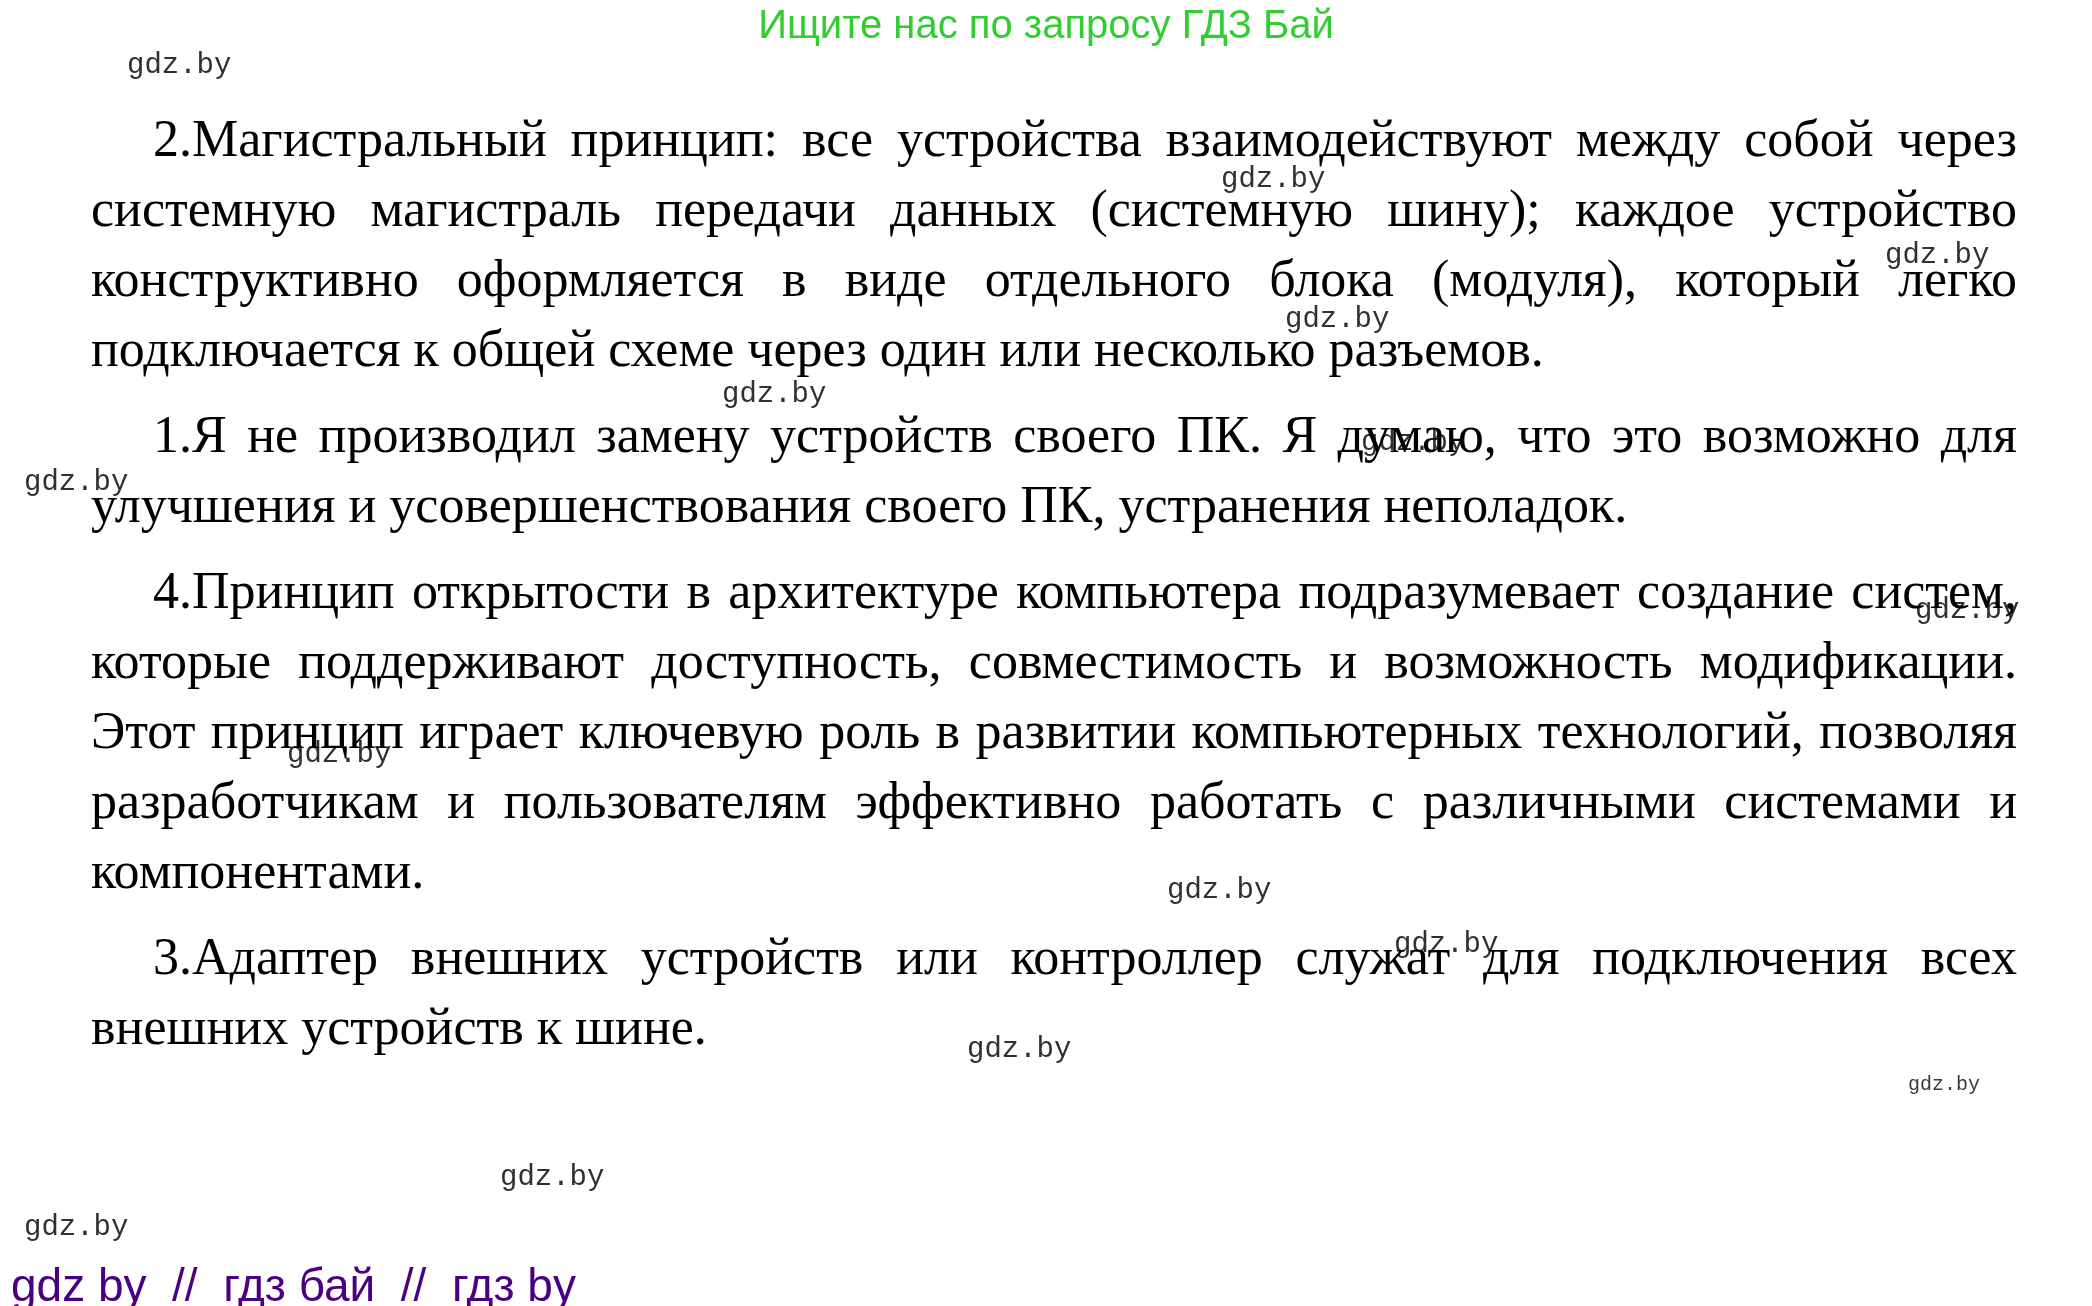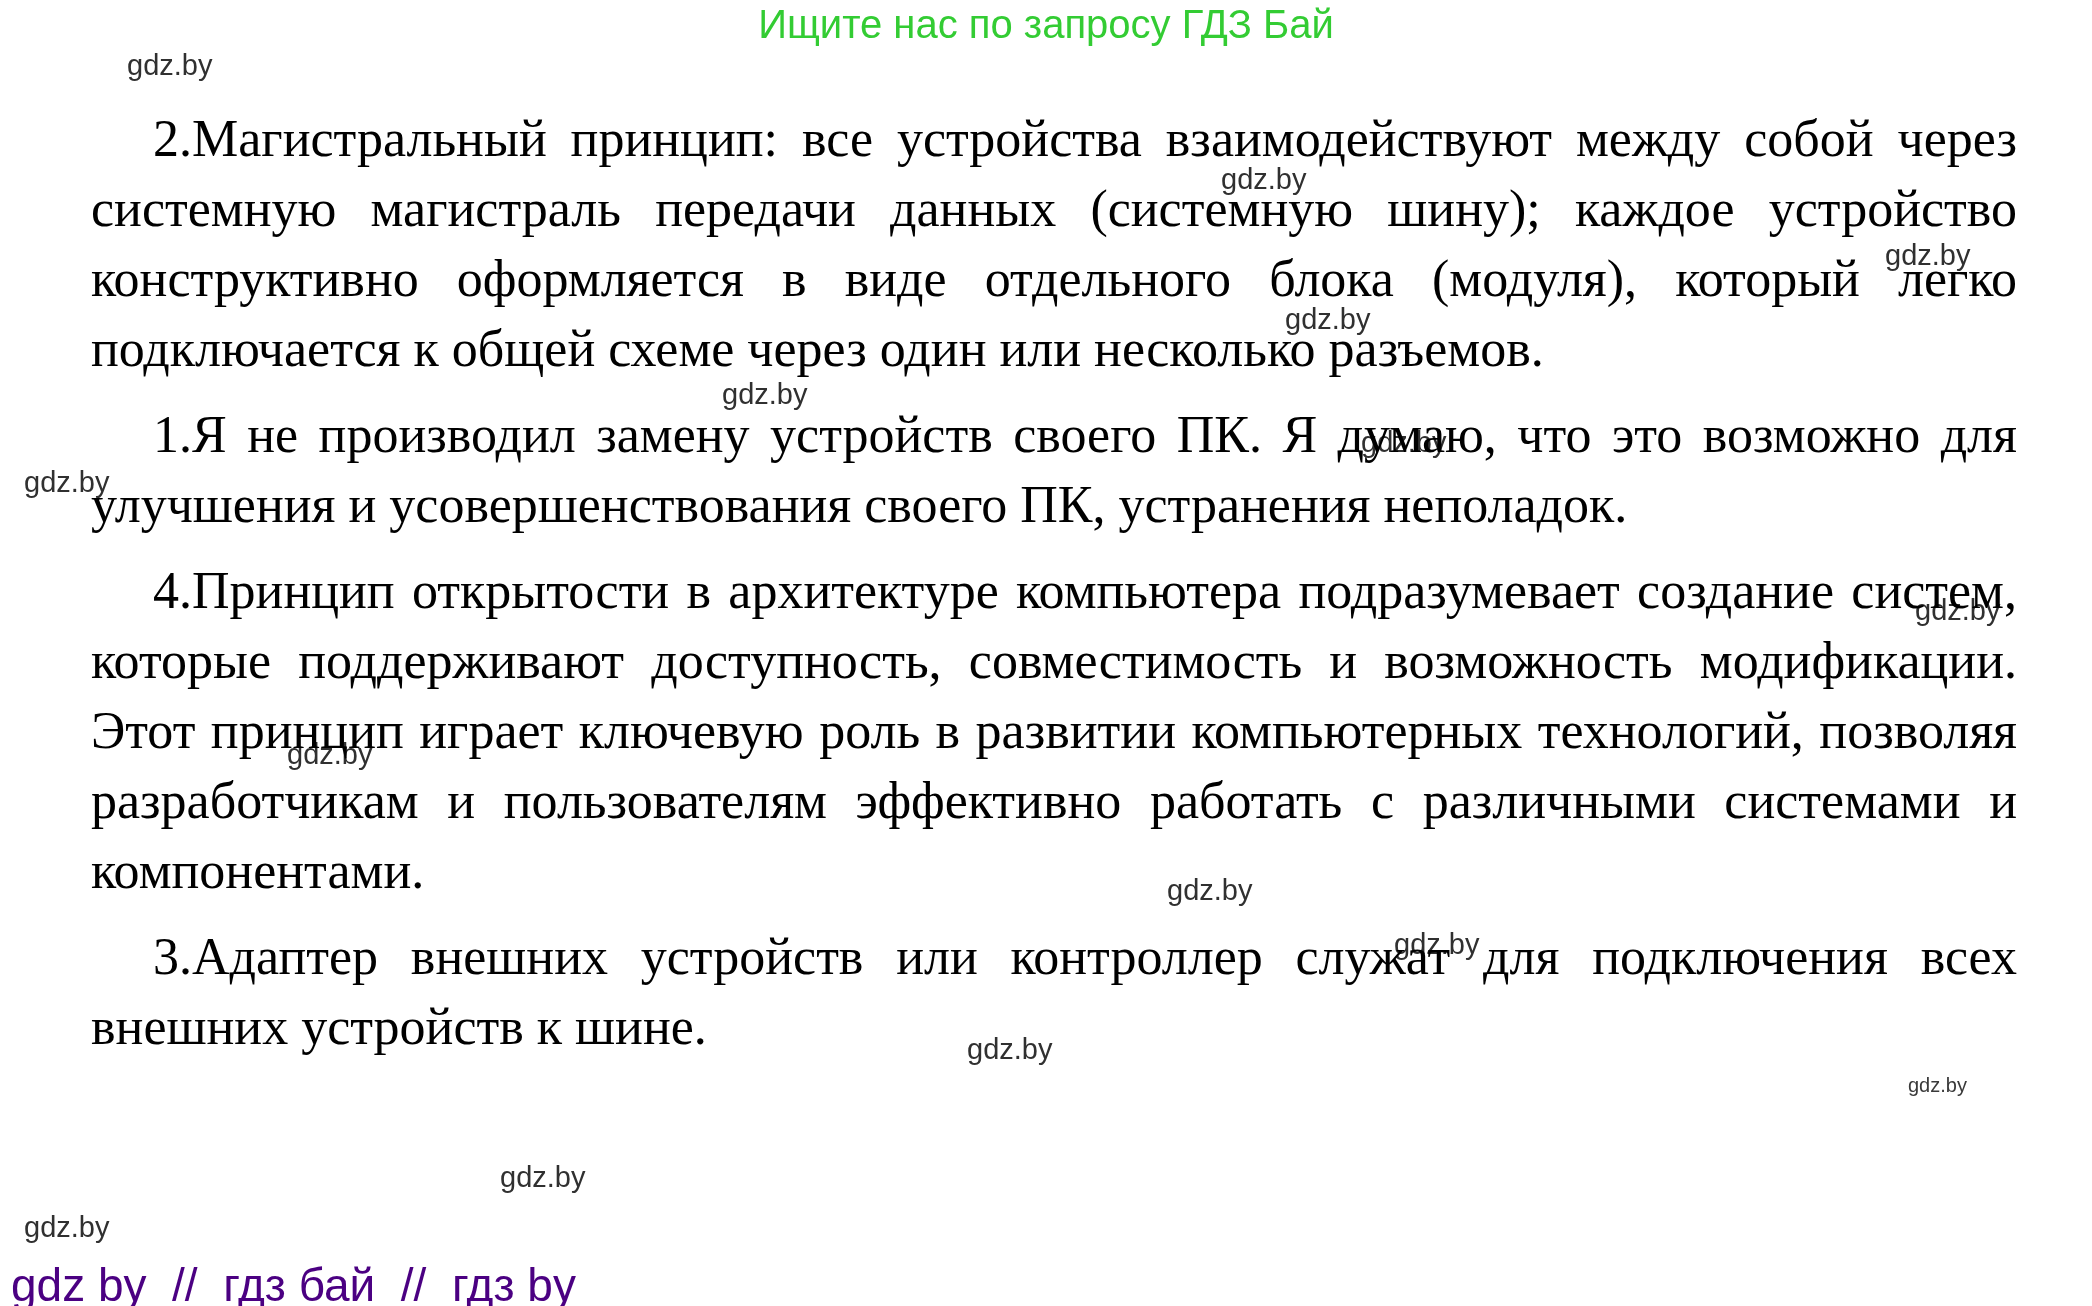--- a/index.html
+++ b/index.html
@@ -37,21 +37,21 @@
     text-align: justify;
   }
   .doc-body p {
     margin: 16px;
     padding: 0;
     text-indent: 62px;
     transform: scaleX(1);
   }
   .wm {
     position: absolute;
-    font-family: Liberation Sans, sans-serif;
+    font-family: Liberation Mono, monospace;
     font-size: 29px;
     line-height: 1;
     color: #303030;
     white-space: nowrap;
   }
   .wm-sm {
     font-size: 20px;
     color: #3a3a3a;
   }
   .site-footer {

